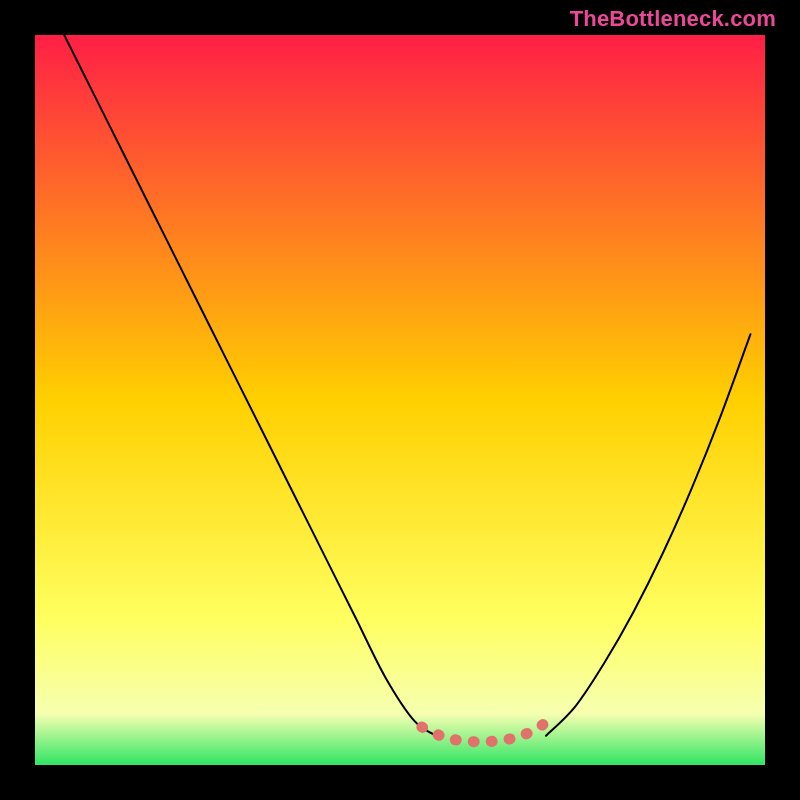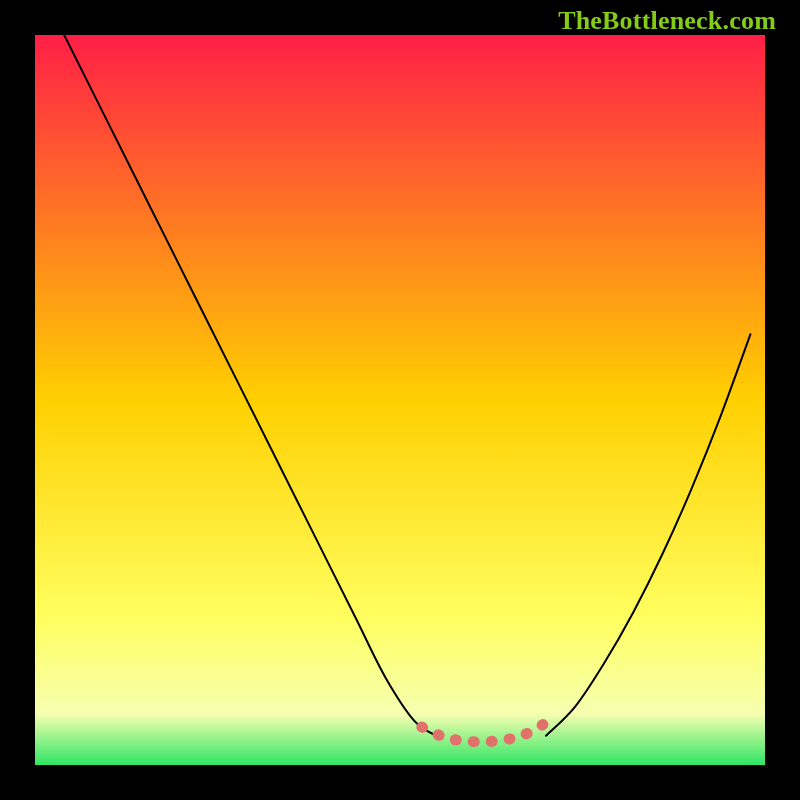--- a/index.html
+++ b/index.html
@@ -20,23 +20,23 @@
     position: absolute;
     left: 35px;
     top: 35px;
     width: 730px;
     height: 730px;
   }
   .watermark {
     position: absolute;
     top: 6px;
     right: 24px;
-    color: #84cc16;
-    font-family: Liberation Serif, serif;
-    font-size: 26px;
+    color: #ec4899;
+    font-family: Liberation Sans, sans-serif;
+    font-size: 22px;
     font-weight: 600;
     letter-spacing: 0.2px;
   }
   svg { display: block; }
 </style>
 </head>
 <body>
 
 <div class="frame">
 

